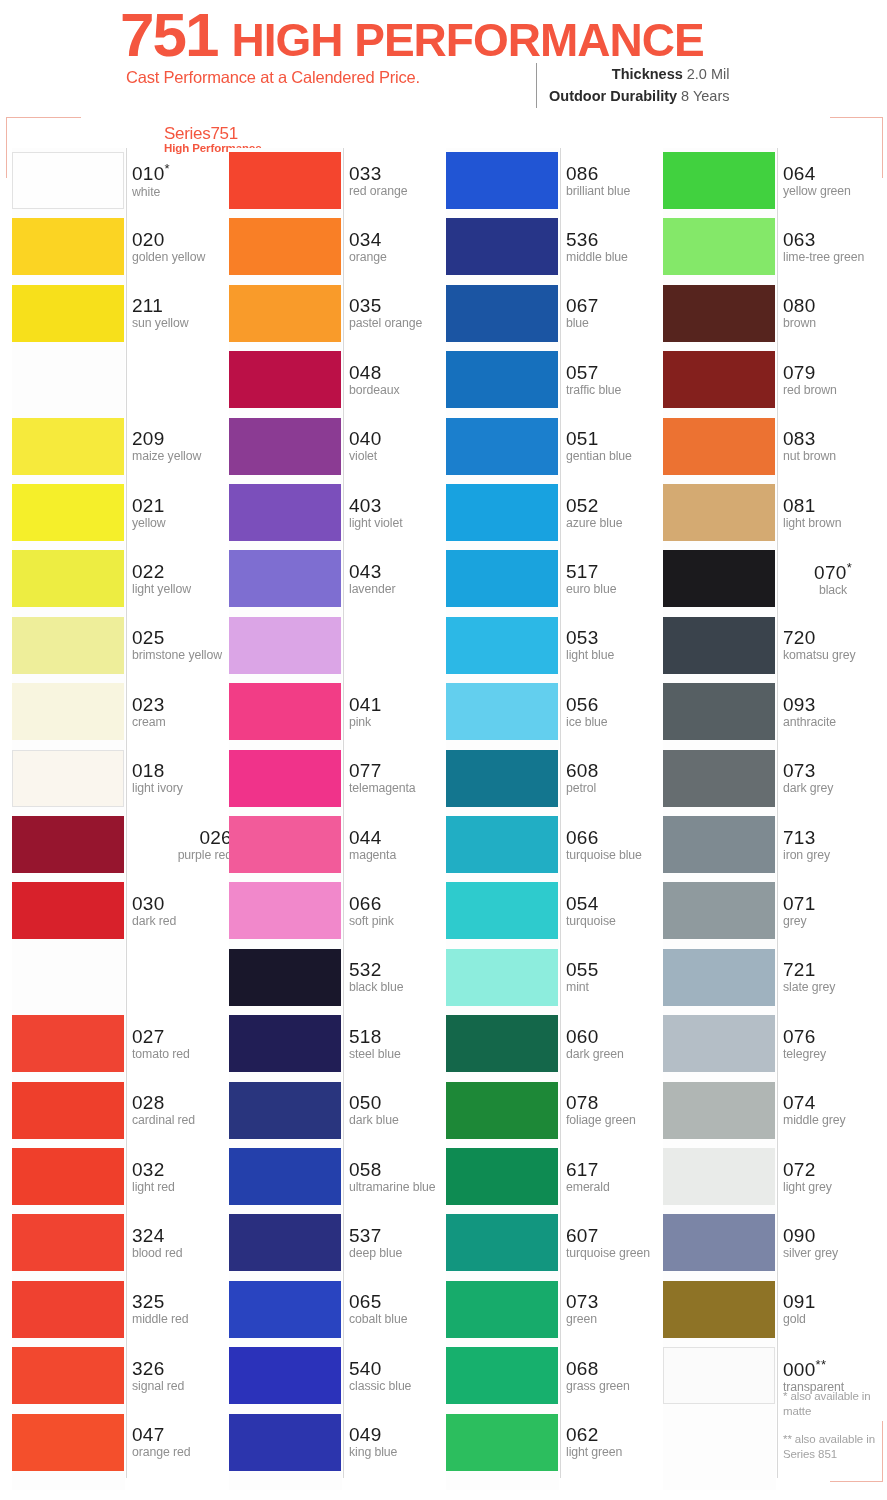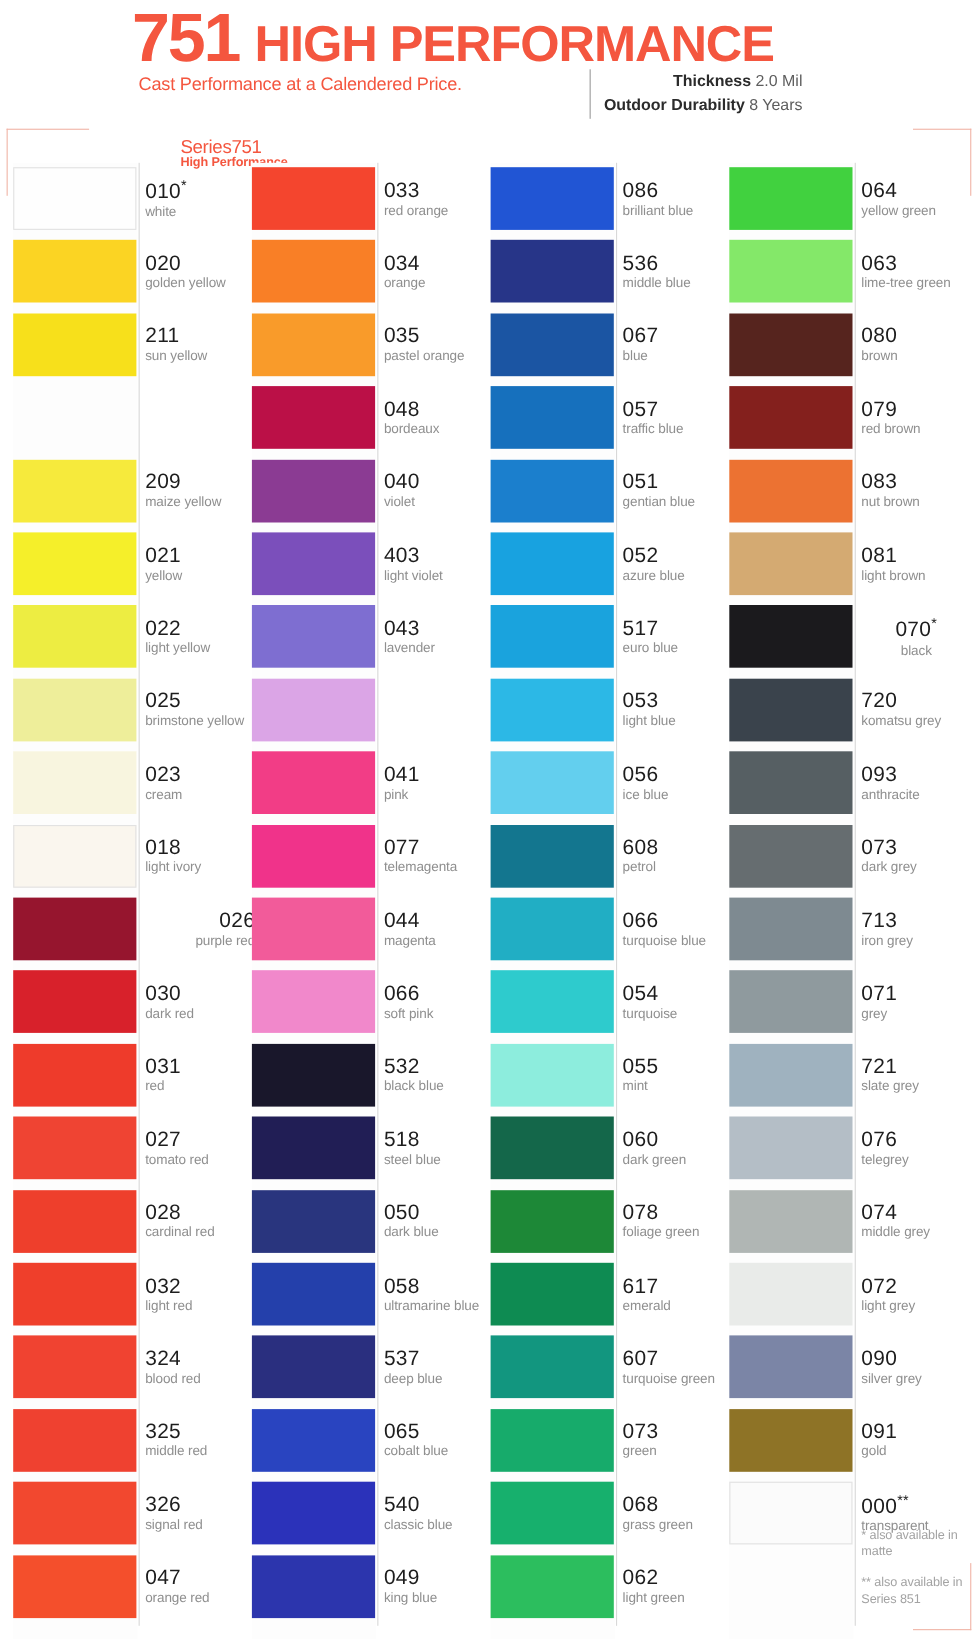--- a/index.html
+++ b/index.html
@@ -220,27 +220,20 @@
           <div class="name">purple red</div>
         </div>
       </div>
       <div class="row" style="top: 730.4px;">
         <div class="swatch" style="background: rgb(216, 33, 43);"></div>
         <div class="row-text">
           <div class="code">030</div>
           <div class="name">dark red</div>
         </div>
       </div>
-      <div class="row" style="top: 796.8px;">
-        <div class="swatch" style="background: rgb(238, 59, 43);"></div>
-        <div class="row-text">
-          <div class="code">031</div>
-          <div class="name">red</div>
-        </div>
-      </div>
       <div class="row" style="top: 863.2px;">
         <div class="swatch" style="background: rgb(239, 68, 51);"></div>
         <div class="row-text">
           <div class="code">027</div>
           <div class="name">tomato red</div>
         </div>
       </div>
       <div class="row" style="top: 929.6px;">
         <div class="swatch" style="background: rgb(238, 63, 44);"></div>
         <div class="row-text">

